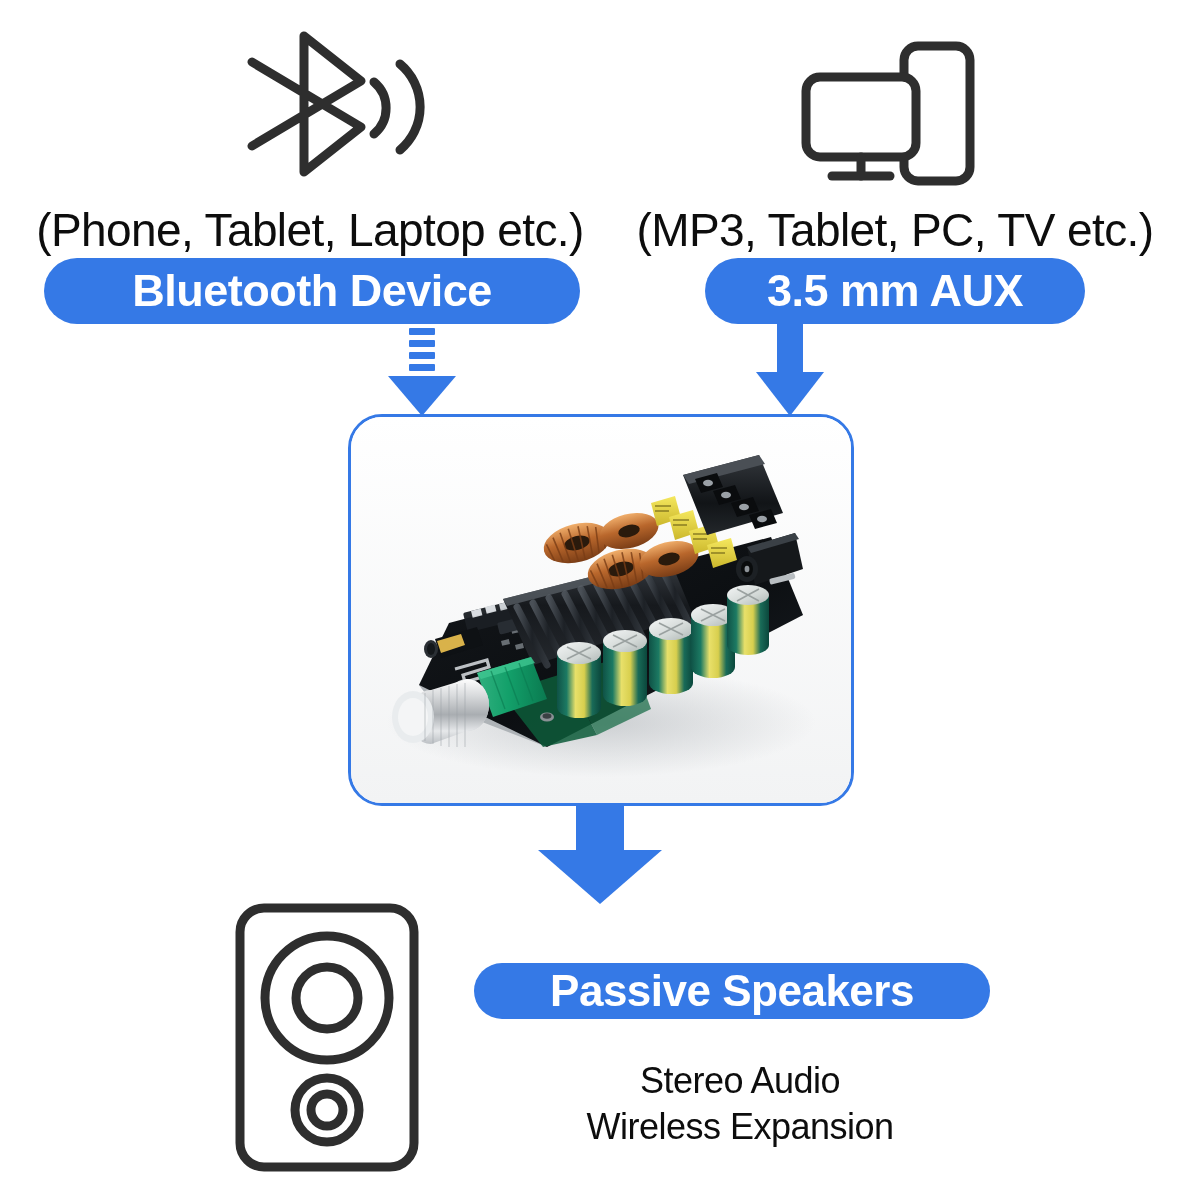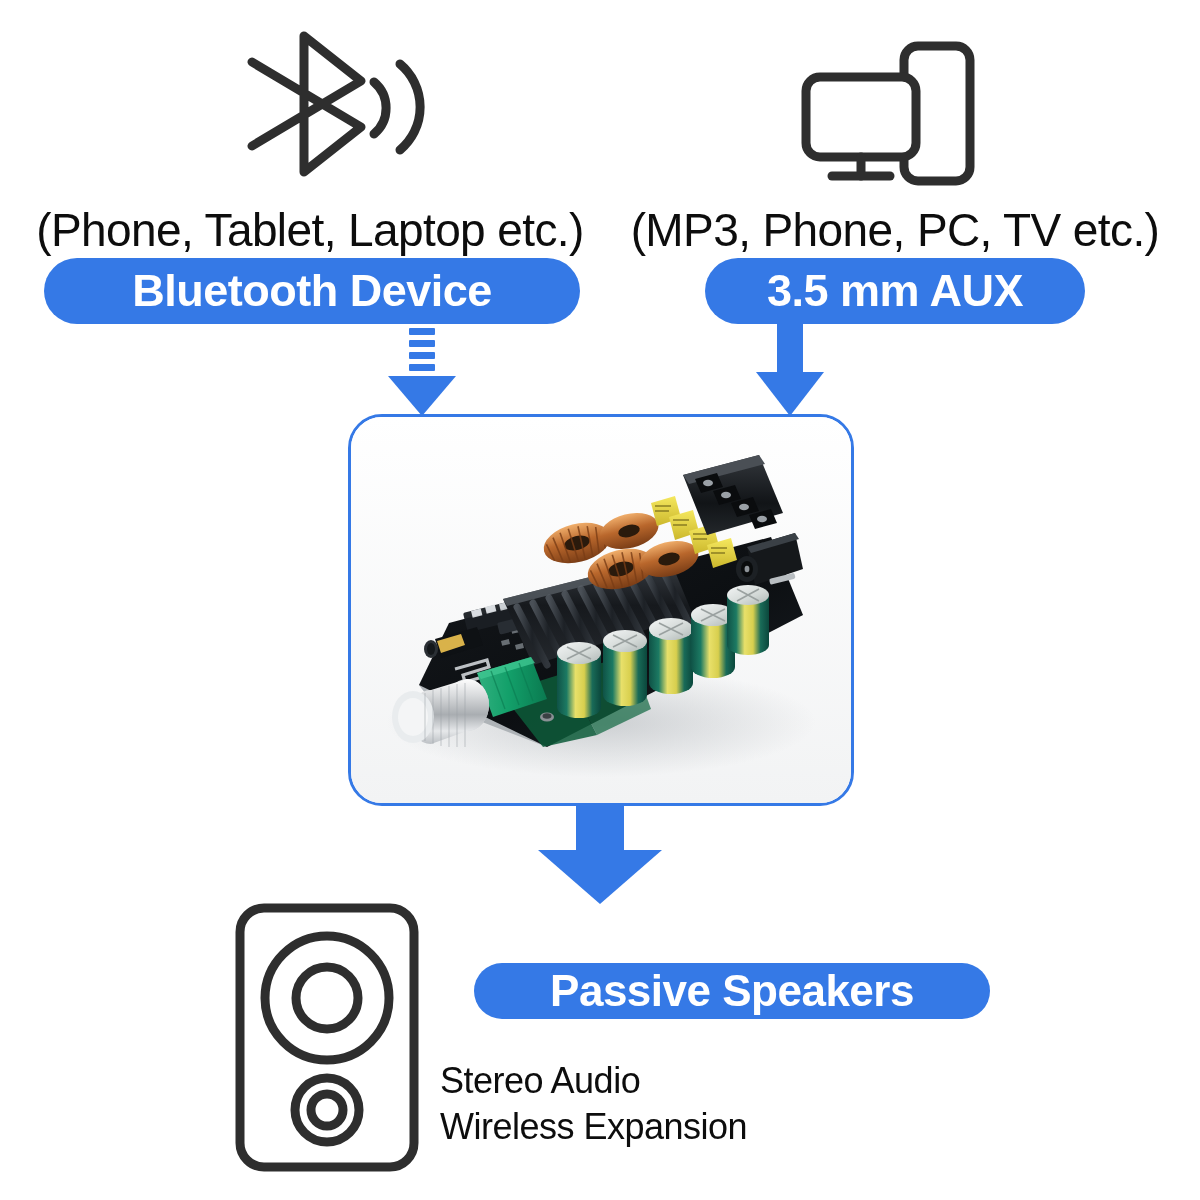--- a/index.html
+++ b/index.html
@@ -50,20 +50,21 @@
     overflow:hidden;
     box-sizing:border-box;
   }
   .board-scene{position:absolute;left:0;top:0;width:500px;height:386px;}
 
   
   .arrow{position:absolute;}
 
   .footer-lines{
     position:absolute;
+    text-align:center;
     color:#0d0d0d;
     font-size:36px;
     line-height:46px;
     letter-spacing:-0.5px;
     white-space:nowrap;
   }
 </style>
 </head>
 <body>
 
@@ -96,21 +97,21 @@
 
         <path d="M71 121 L71 140"></path>
 
         <path d="M42 140 L100 140"></path>
       </g>
     </svg>
   </div>
 
   <div class="caption" style="left:0px;top:203px;width:620px;">(Phone, Tablet, Laptop etc.)</div>
 
-  <div class="caption" style="left:595px;top:203px;width:600px;">(MP3, Phone, PC, TV etc.)</div>
+  <div class="caption" style="left:595px;top:203px;width:600px;">(MP3, Tablet, PC, TV etc.)</div>
 
   <div class="pill" style="left:44px;top:258px;width:536px;height:66px;font-size:45px;">Bluetooth Device</div>
 
   <div class="pill" style="left:705px;top:258px;width:380px;height:66px;font-size:45px;text-align:right;">3.5 mm AUX</div>
 
   <div class="arrow" style="left:372px;top:326px;width:100px;height:92px;">
     <svg width="100" height="92" viewBox="0 0 100 92">
       <g fill="#3579E6">
         <rect x="37" y="2" width="26" height="7" rx="1"></rect>
         <rect x="37" y="14" width="26" height="7" rx="1"></rect>

